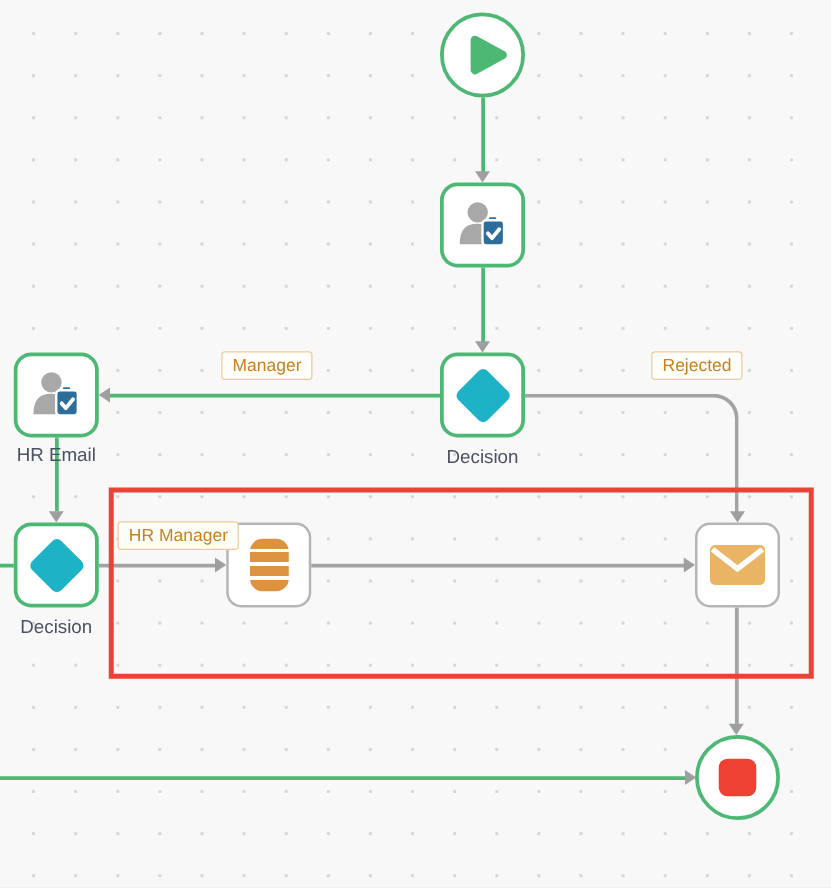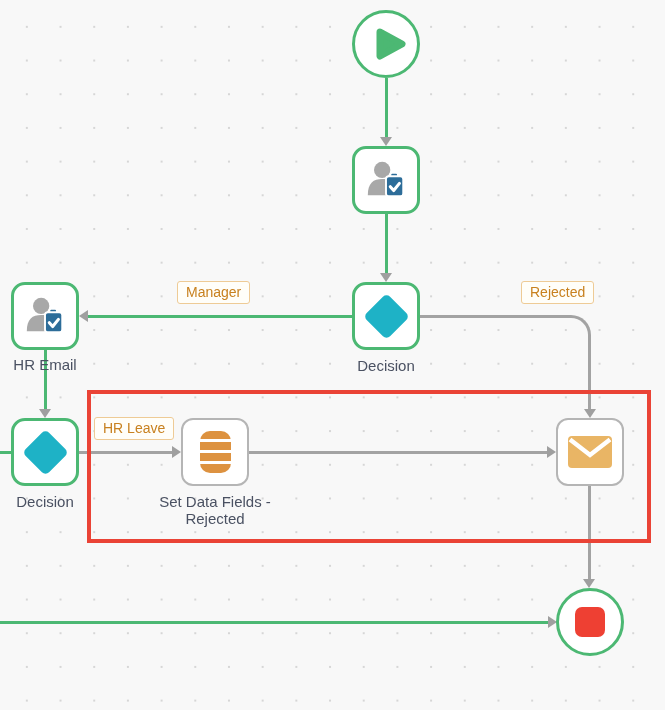--- a/index.html
+++ b/index.html
@@ -151,19 +151,18 @@
     </span>
   </div>
 
   <div class="node circle" style="left:556px;top:588px;">
     <span class="stopsq"></span>
   </div>
 
   <div class="caption" style="left:346px;top:357px;width:80px;">Decision</div>
   <div class="caption" style="left:5px;top:356px;width:80px;">HR Email</div>
   <div class="caption" style="left:5px;top:493px;width:80px;">Decision</div>
-  <div class="caption" style="left:145px;top:493px;width:140px;">Set Data Fields - Rejected</div>
 
   <div class="badge" style="left:177px;top:281px;">Manager</div>
   <div class="badge" style="left:521px;top:281px;">Rejected</div>
-  <div class="badge" style="left:94px;top:417px;">HR Leave</div>
+  <div class="badge" style="left:94px;top:417px;">HR Manager</div>
 
 </div>
 
 </body></html>

